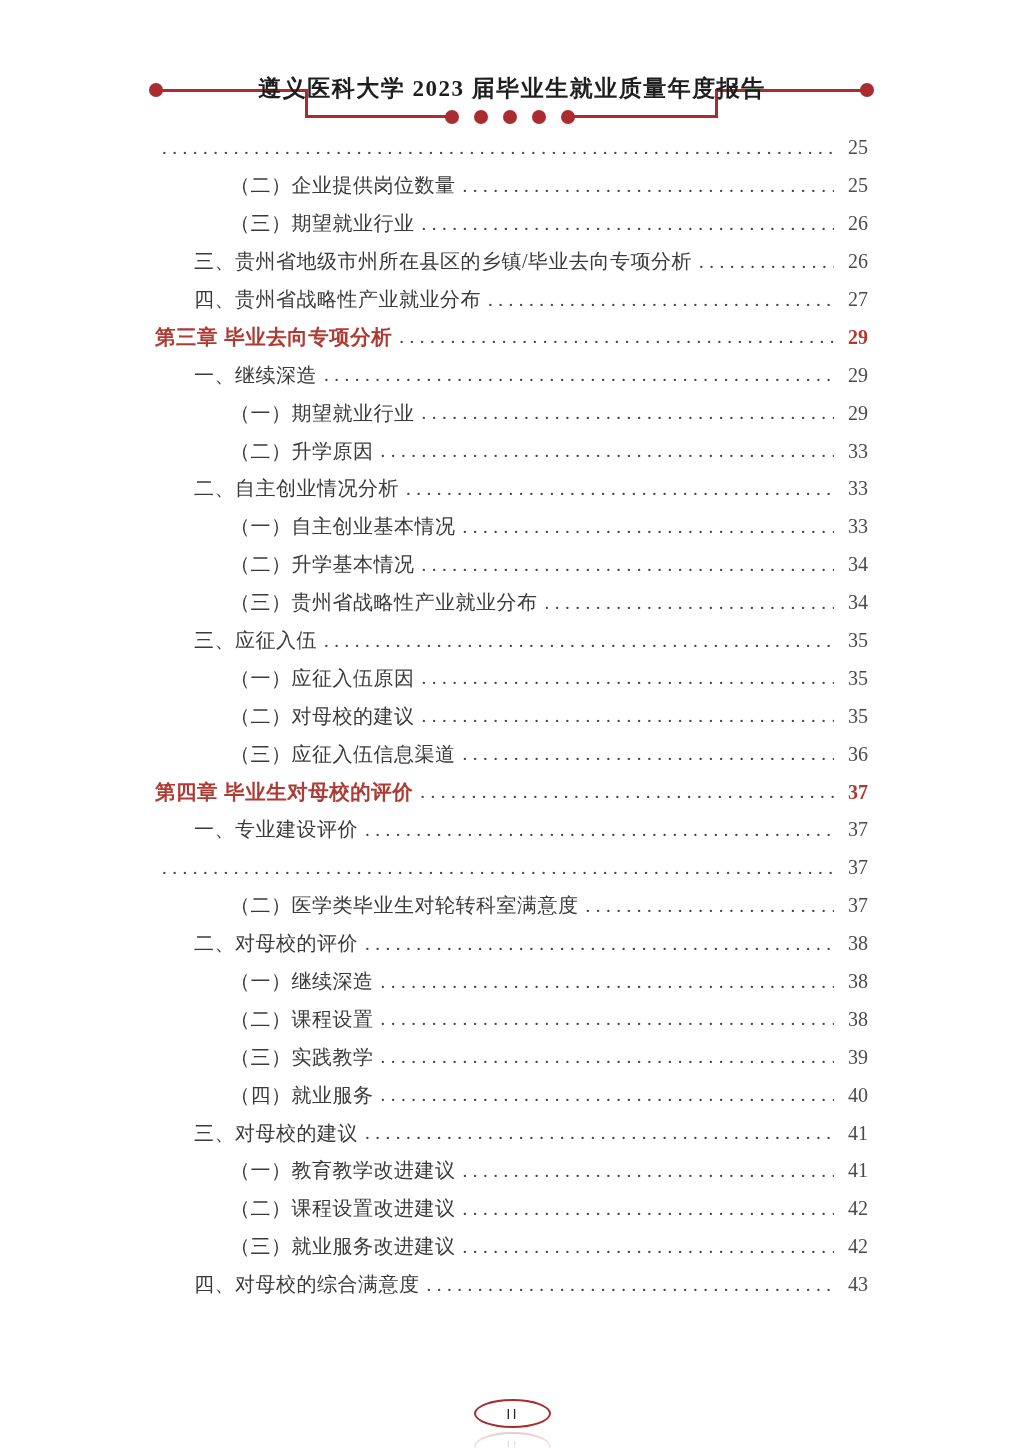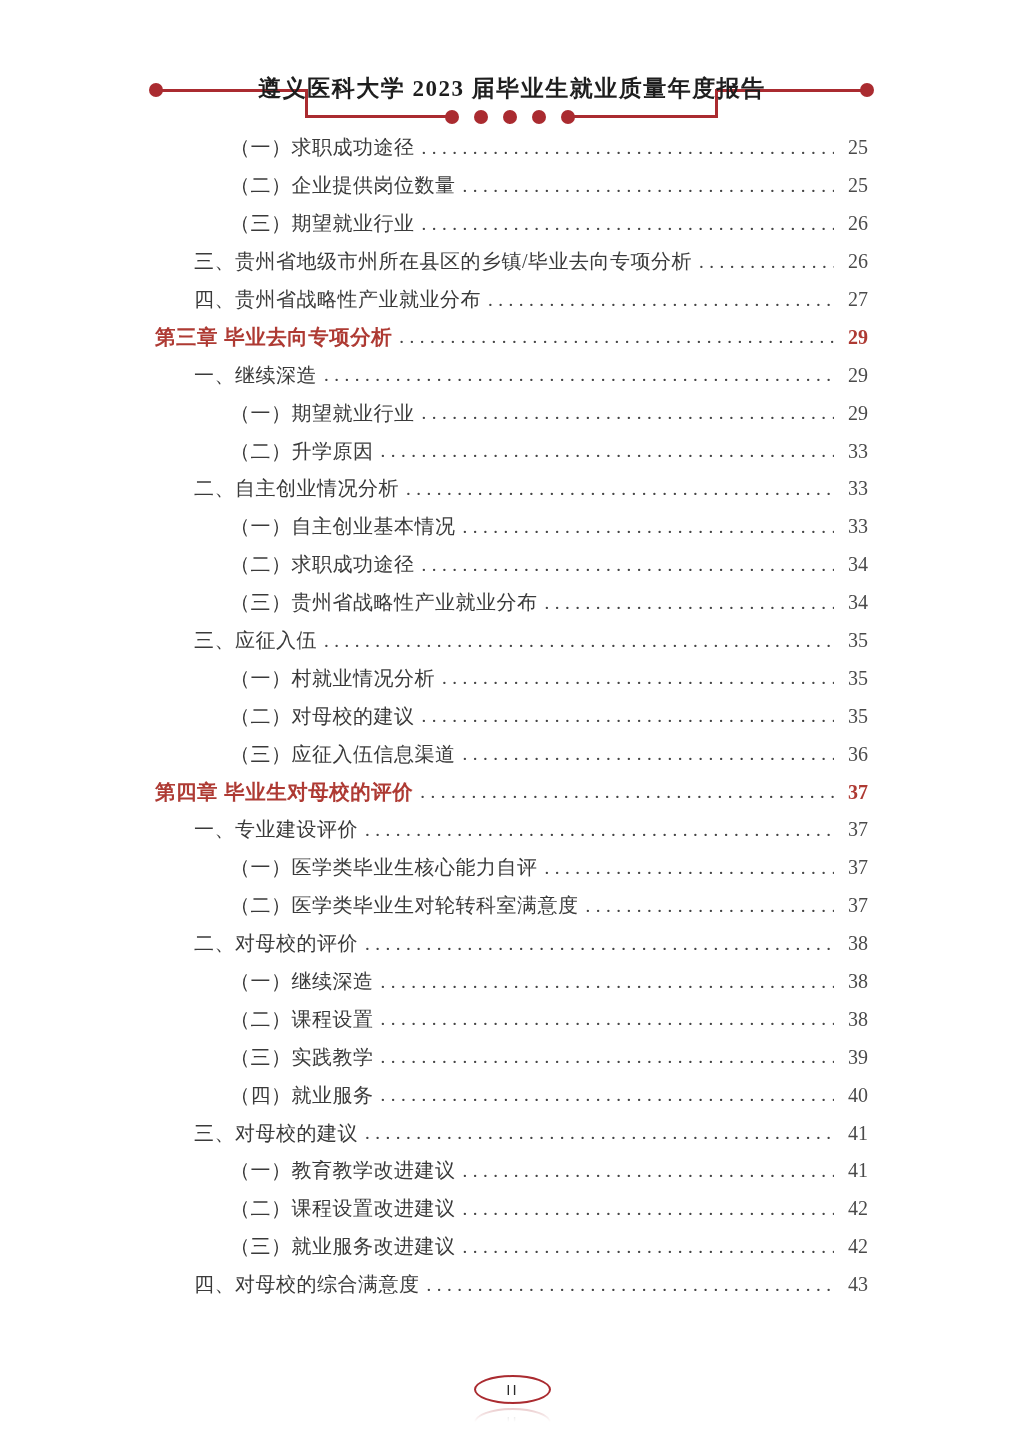--- a/index.html
+++ b/index.html
@@ -69,21 +69,21 @@
     position: absolute; left: 474px; top: 1375px;
     -webkit-box-reflect: below 4px linear-gradient(transparent 52%, rgba(0,0,0,0.25));
   }
   .page-oval {
     width: 77px; height: 29px;
     border: 2.5px solid var(--accent);
     border-radius: 50%;
     background: #fff;
     display: flex; align-items: center; justify-content: center;
     font-family: "Liberation Sans", "DejaVu Sans", sans-serif;
-    font-size: 15px; letter-spacing: 2px; color: #2b2b2b;
+    font-size: 15px; letter-spacing: 2px; color: #2b2b2b; margin-top: 24px;
   }
 </style>
 </head>
 <body>
 
 <header class="hdr">
   <span class="hdot" style="left:149px; top:83px;"></span>
   <span class="hline" style="left:156px; top:88.5px; width:151px; height:3px;"></span>
   <span class="hline" style="left:305px; top:88.5px; width:3px; height:29px;"></span>
   <span class="hline" style="left:305px; top:115px; width:148px; height:3px;"></span>
@@ -97,21 +97,20 @@
   <span class="hline" style="left:572px; top:115px; width:145px; height:3px;"></span>
   <span class="hline" style="left:715px; top:88.5px; width:3px; height:29px;"></span>
   <span class="hline" style="left:716px; top:88.5px; width:150px; height:3px;"></span>
   <span class="hdot" style="left:860px; top:83px;"></span>
 
   <div class="hdr-title">遵义医科大学 2023 届毕业生就业质量年度报告</div>
 </header>
 
 <main class="toc">
     <div class="toc-row sub">
-    <span class="toc-label">（一）求职成功途径</span>
     <span class="toc-dots">........................................................................................................................</span>
     <span class="toc-page">25</span>
   </div>
     <div class="toc-row sub">
     <span class="toc-label">（二）企业提供岗位数量</span>
     <span class="toc-dots">........................................................................................................................</span>
     <span class="toc-page">25</span>
   </div>
     <div class="toc-row sub">
     <span class="toc-label">（三）期望就业行业</span>
@@ -152,36 +151,36 @@
     <span class="toc-label">二、自主创业情况分析</span>
     <span class="toc-dots">........................................................................................................................</span>
     <span class="toc-page">33</span>
   </div>
     <div class="toc-row sub">
     <span class="toc-label">（一）自主创业基本情况</span>
     <span class="toc-dots">........................................................................................................................</span>
     <span class="toc-page">33</span>
   </div>
     <div class="toc-row sub">
-    <span class="toc-label">（二）求职成功途径</span>
+    <span class="toc-label">（二）升学基本情况</span>
     <span class="toc-dots">........................................................................................................................</span>
     <span class="toc-page">34</span>
   </div>
     <div class="toc-row sub">
     <span class="toc-label">（三）贵州省战略性产业就业分布</span>
     <span class="toc-dots">........................................................................................................................</span>
     <span class="toc-page">34</span>
   </div>
     <div class="toc-row sec">
     <span class="toc-label">三、应征入伍</span>
     <span class="toc-dots">........................................................................................................................</span>
     <span class="toc-page">35</span>
   </div>
     <div class="toc-row sub">
-    <span class="toc-label">（一）村就业情况分析</span>
+    <span class="toc-label">（一）应征入伍原因</span>
     <span class="toc-dots">........................................................................................................................</span>
     <span class="toc-page">35</span>
   </div>
     <div class="toc-row sub">
     <span class="toc-label">（二）对母校的建议</span>
     <span class="toc-dots">........................................................................................................................</span>
     <span class="toc-page">35</span>
   </div>
     <div class="toc-row sub">
     <span class="toc-label">（三）应征入伍信息渠道</span>
@@ -192,21 +191,20 @@
     <span class="toc-label">第四章 毕业生对母校的评价</span>
     <span class="toc-dots">........................................................................................................................</span>
     <span class="toc-page">37</span>
   </div>
     <div class="toc-row sec">
     <span class="toc-label">一、专业建设评价</span>
     <span class="toc-dots">........................................................................................................................</span>
     <span class="toc-page">37</span>
   </div>
     <div class="toc-row sub">
-    <span class="toc-label">（一）医学类毕业生核心能力自评</span>
     <span class="toc-dots">........................................................................................................................</span>
     <span class="toc-page">37</span>
   </div>
     <div class="toc-row sub">
     <span class="toc-label">（二）医学类毕业生对轮转科室满意度</span>
     <span class="toc-dots">........................................................................................................................</span>
     <span class="toc-page">37</span>
   </div>
     <div class="toc-row sec">
     <span class="toc-label">二、对母校的评价</span>

